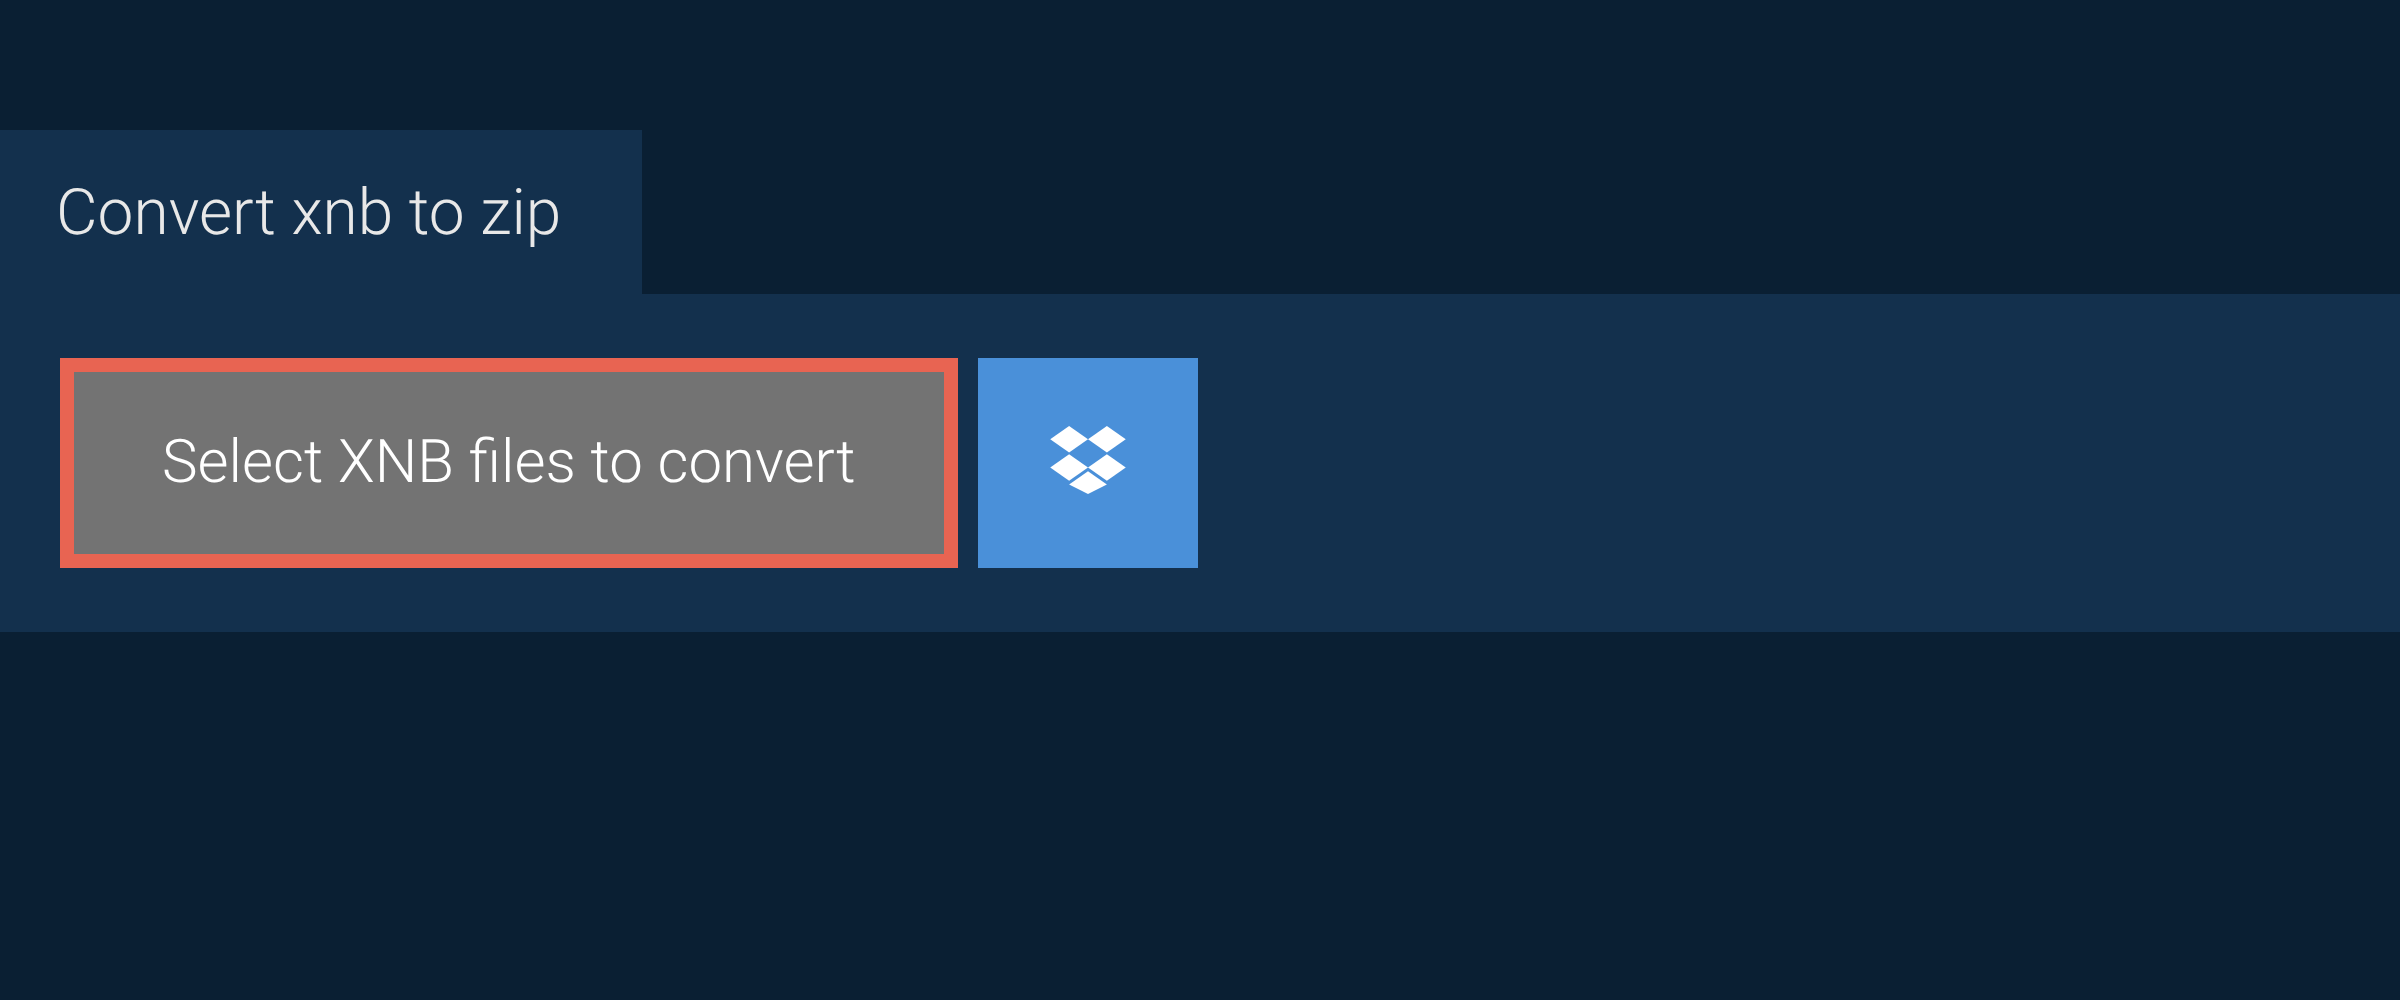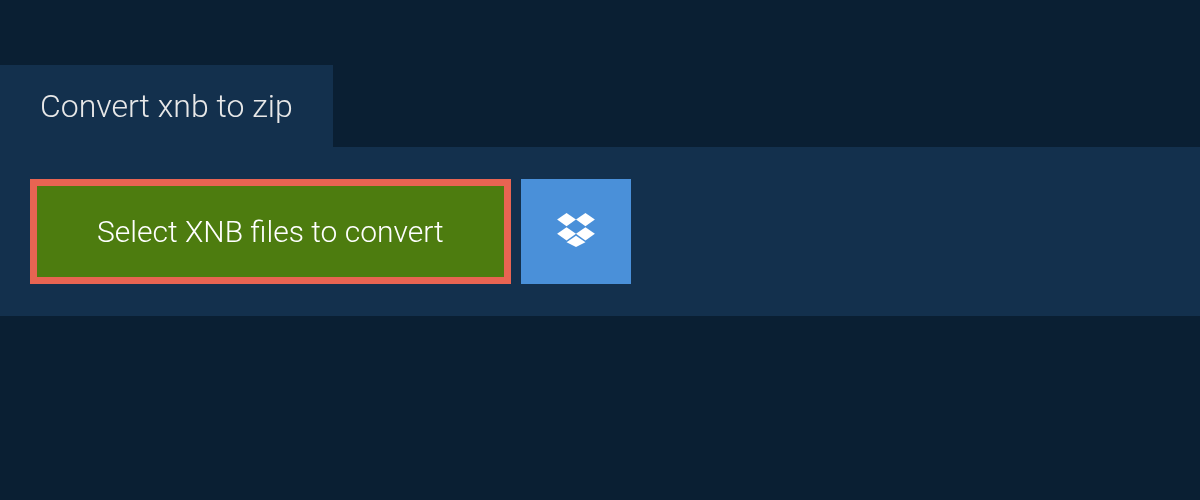--- a/index.html
+++ b/index.html
@@ -16,38 +16,38 @@
     }
     .tab-container {
       margin-top: 65px;
     }
     .tab {
       display: inline-block;
       background: #13304d;
       color: #e8e8e8;
       font-size: 32px;
       font-weight: 300;
-      padding: 22px 40px 22px 40px;
+      padding: 22px 40px 22px 28px;
     }
     .panel {
       background: #13304d;
       padding: 32px 30px;
       width: 100%;
     }
     .button-group {
       display: flex;
       align-items: stretch;
     }
     .select-button {
-      background: #4d7c0f;
+      background: #737373;
       border: 7px solid #e86452;
       color: #ffffff;
       font-size: 30px;
       font-weight: 300;
-      padding: 28px 60px;
+      padding: 28px 44px;
       display: flex;
       align-items: center;
       justify-content: center;
       cursor: pointer;
     }
     .dropbox-button {
       background: #4a90d9;
       width: 110px;
       display: flex;
       align-items: center;

